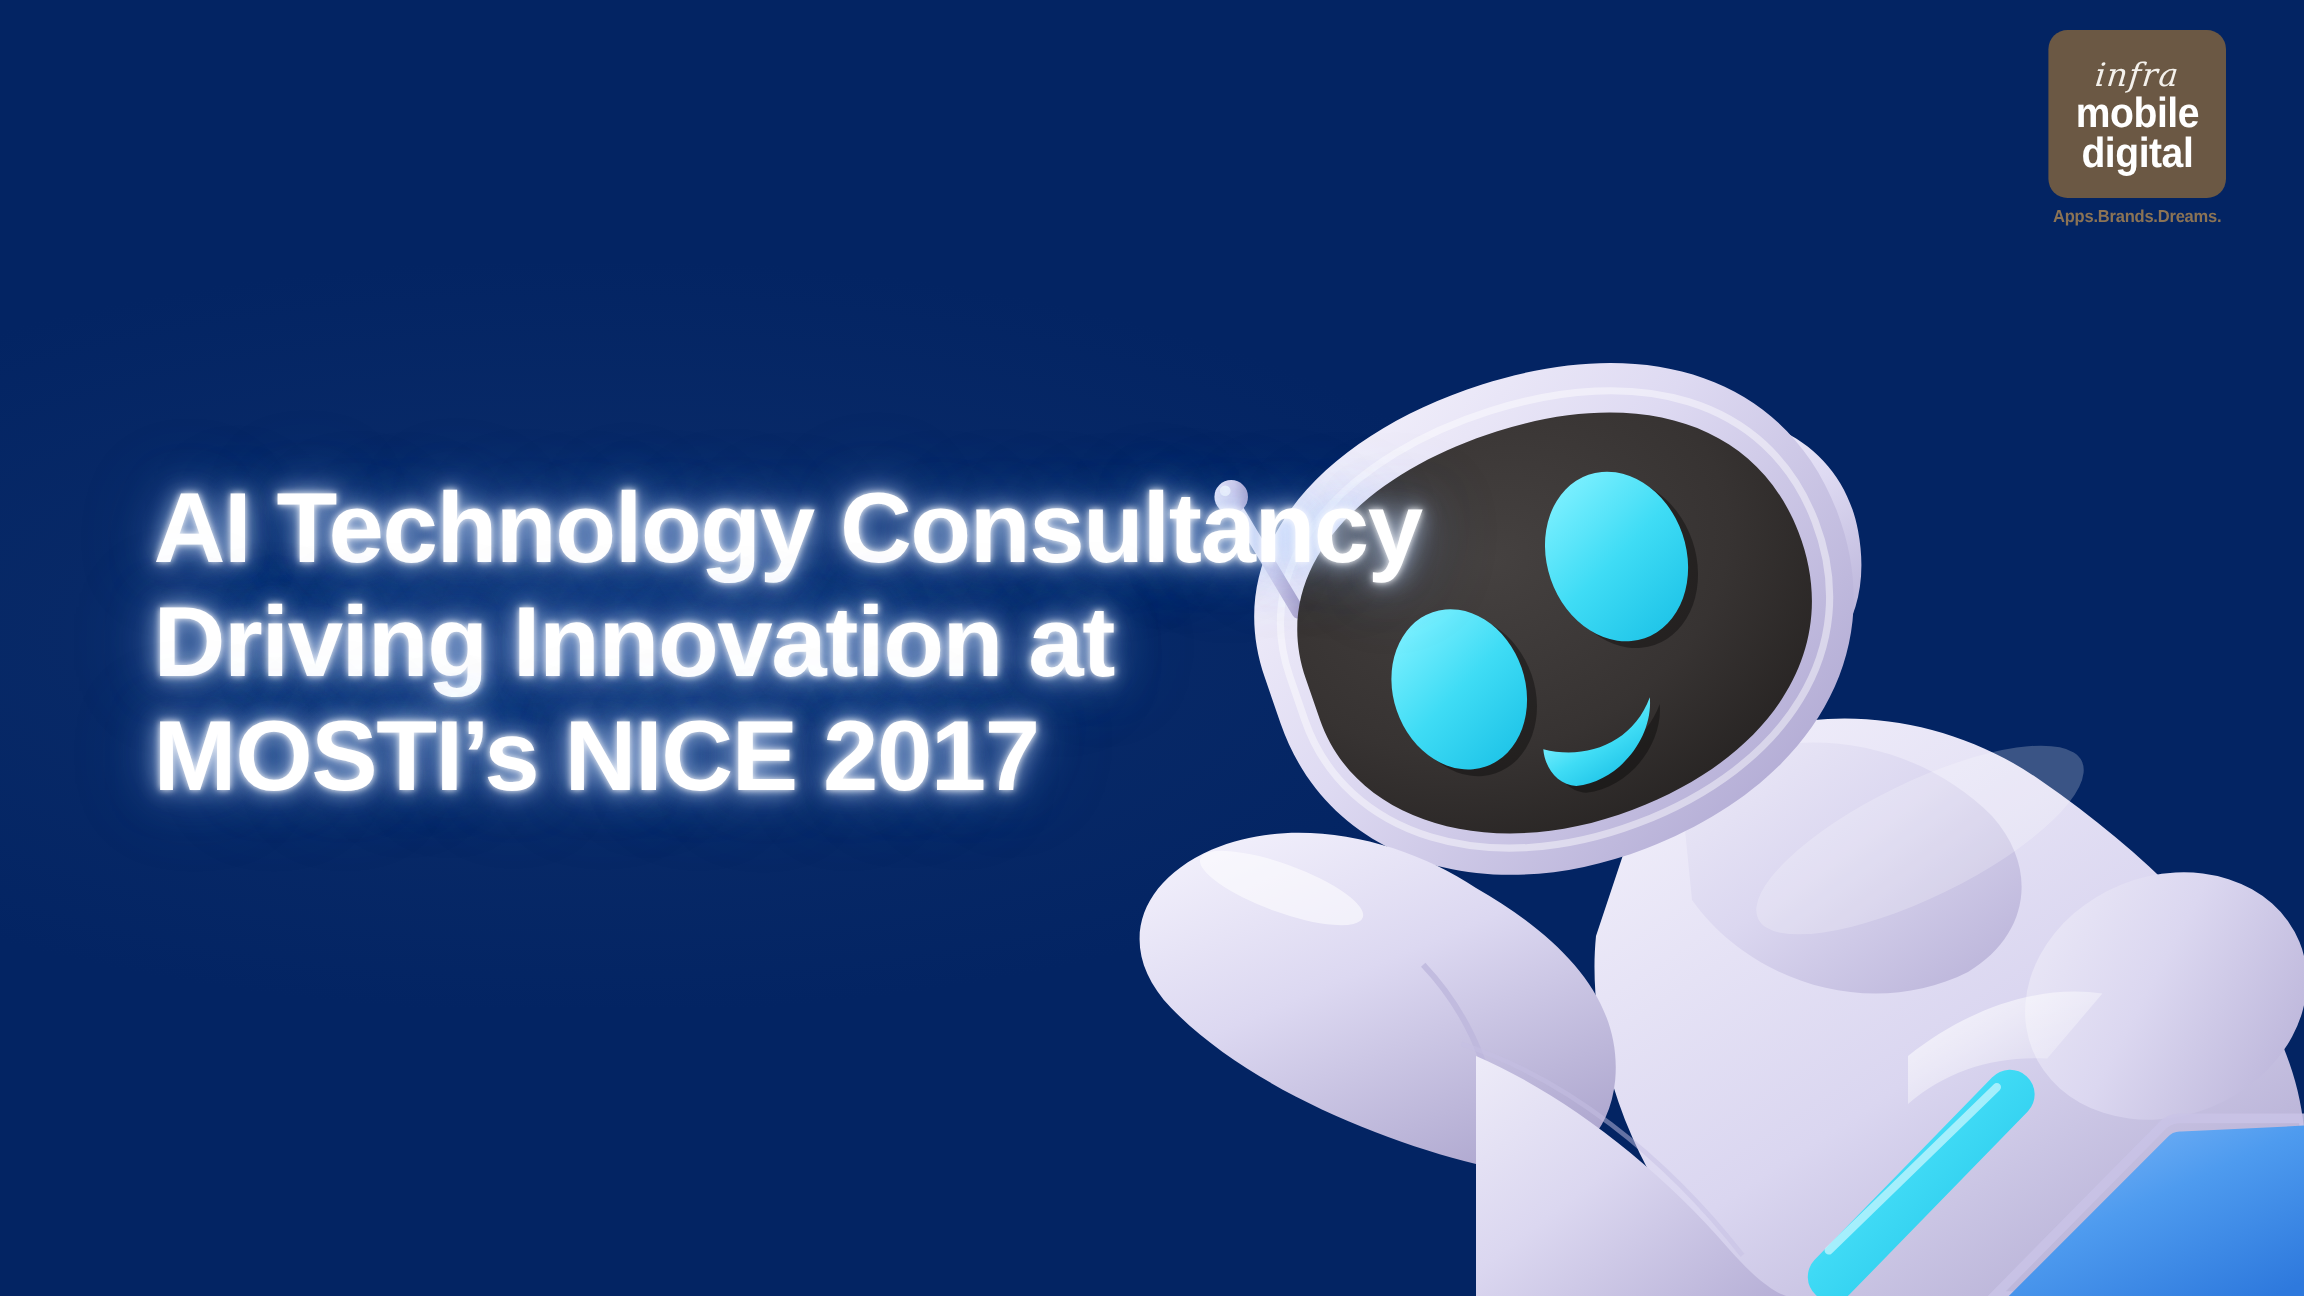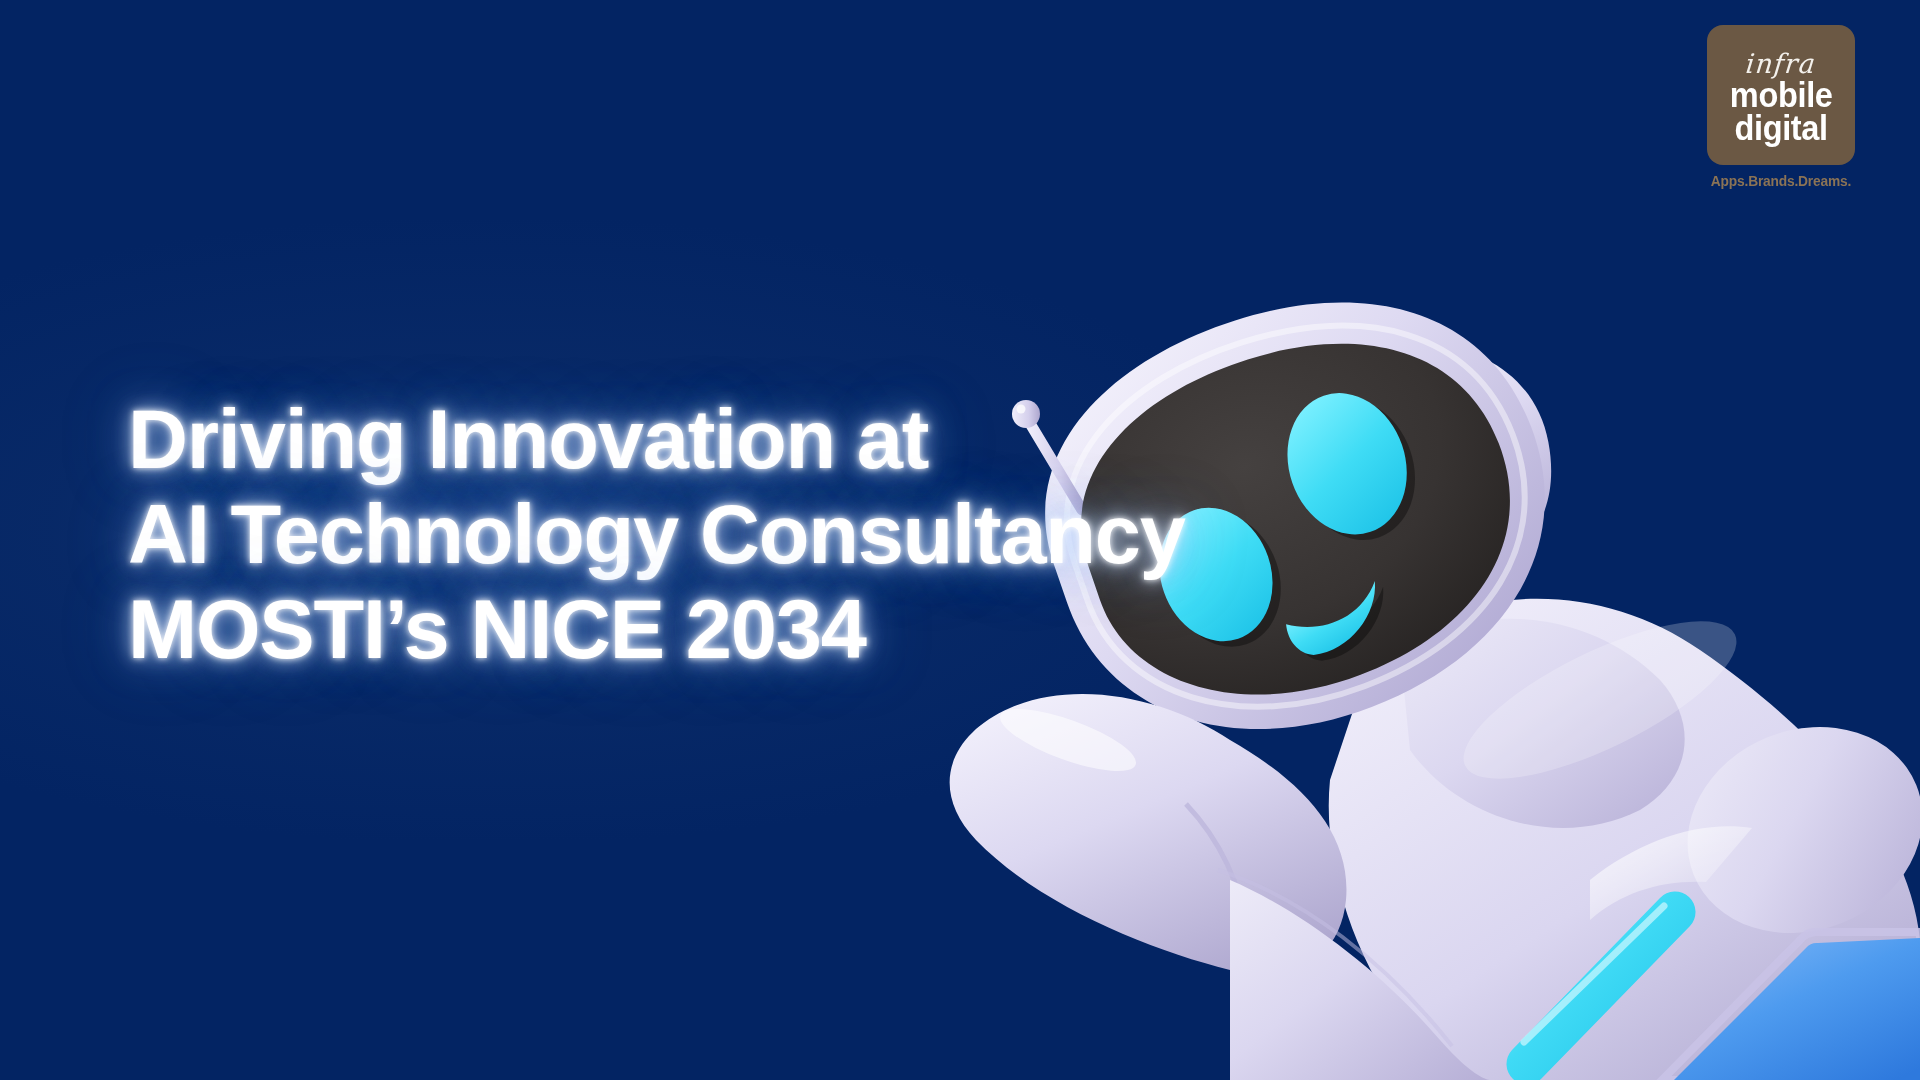--- a/index.html
+++ b/index.html
@@ -271,23 +271,23 @@
           <path d="M762 900 L 900 760 a22 22 0 0 1 18 -8 L 1020 752 L 1020 900 Z" fill="none" stroke="#C9C3E6" stroke-width="8" opacity="0.85"></path>
           <path d="M774 900 L 906 768 a14 14 0 0 1 12 -5 L 1020 758 L 1020 900 Z" fill="url(#screenGrad)"></path>
         </g>
       </g>
 
       <ellipse cx="700" cy="520" rx="150" ry="48" fill="#FFFFFF" opacity="0.22" transform="rotate(-26 700 520)"></ellipse>
     </svg>
   </div>
 
   <div id="headline">
+    <div class="hl-line">AI Technology Consultancy</div>
     <div class="hl-line">Driving Innovation at</div>
-    <div class="hl-line">AI Technology Consultancy</div>
-    <div class="hl-line">MOSTI’s NICE 2034</div>
+    <div class="hl-line">MOSTI’s NICE 2017</div>
   </div>
 
   <div id="logo-block">
     <div id="logo-box">
       <div id="logo-script">infra</div>
       <div class="logo-word">mobile</div>
       <div class="logo-word">digital</div>
     </div>
     <div id="logo-tagline">Apps.Brands.Dreams.</div>
   </div>

